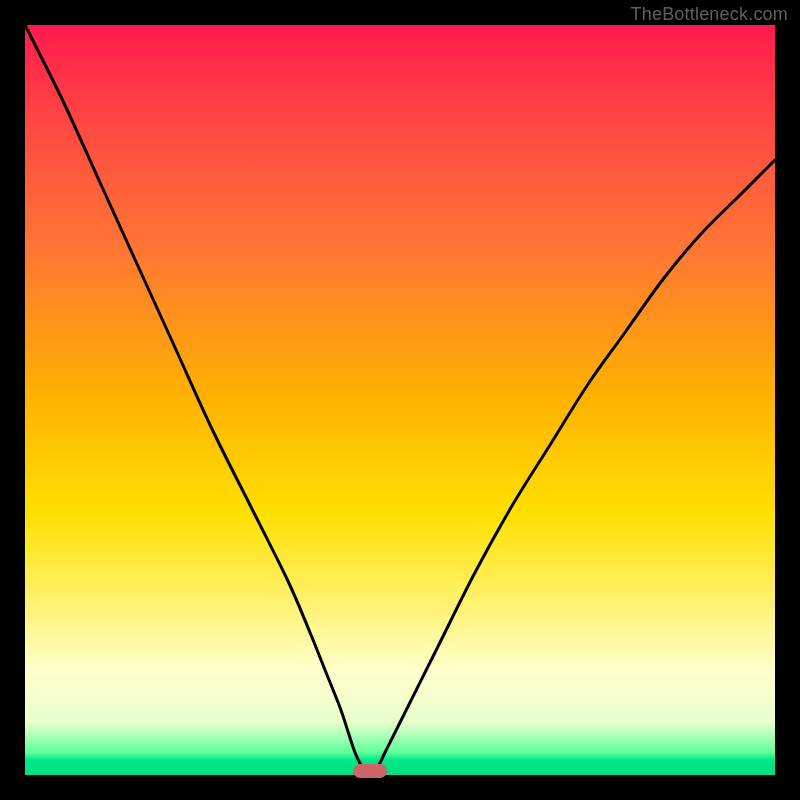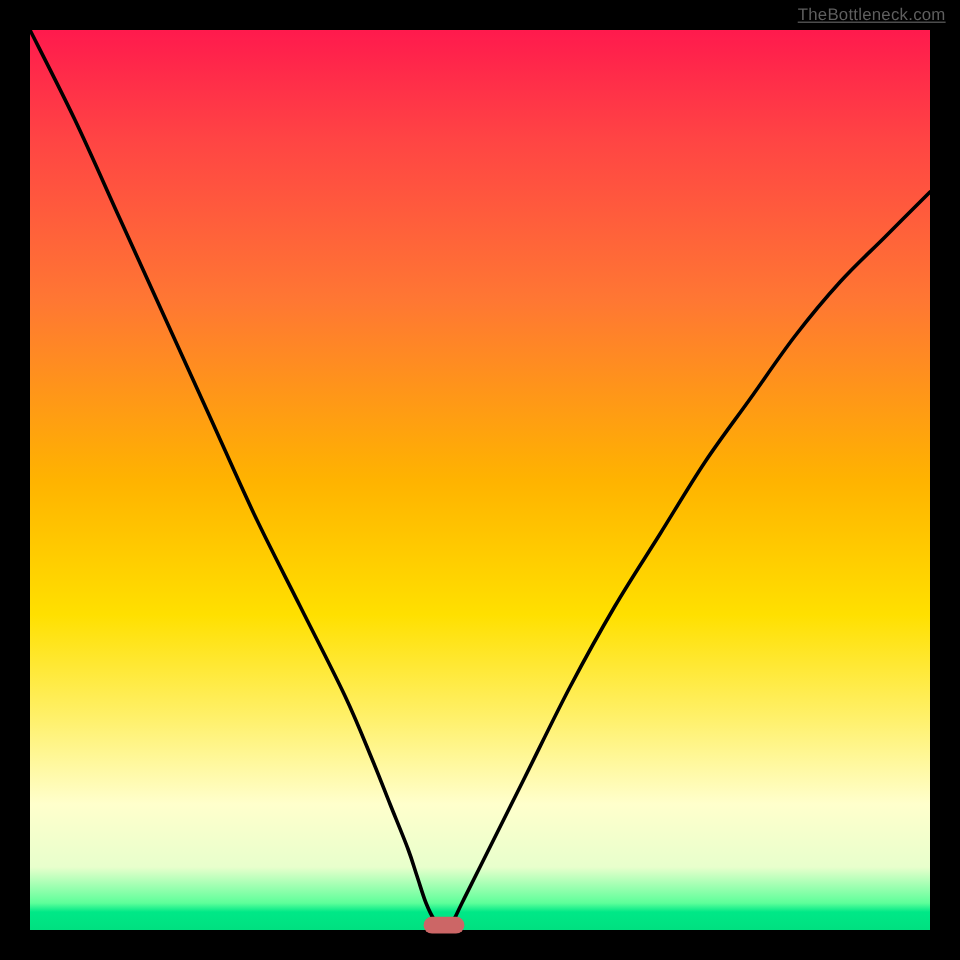--- a/index.html
+++ b/index.html
@@ -38,24 +38,23 @@
       #5eff9a 97%,
       #00e887 98%,
       #00e080 100%
     );
   }
   .watermark {
     position: absolute;
     top: 4px;
     right: 12px;
     color: #5f5f5f;
-    font-size: 14px;
+    font-size: 18px;
     letter-spacing: 0.2px;
     user-select: none;
-    text-decoration: underline;
   }
   svg.curve {
     position: absolute;
     left: 0;
     top: 0;
     width: 750px;
     height: 750px;
     overflow: visible;
   }
   .marker {

